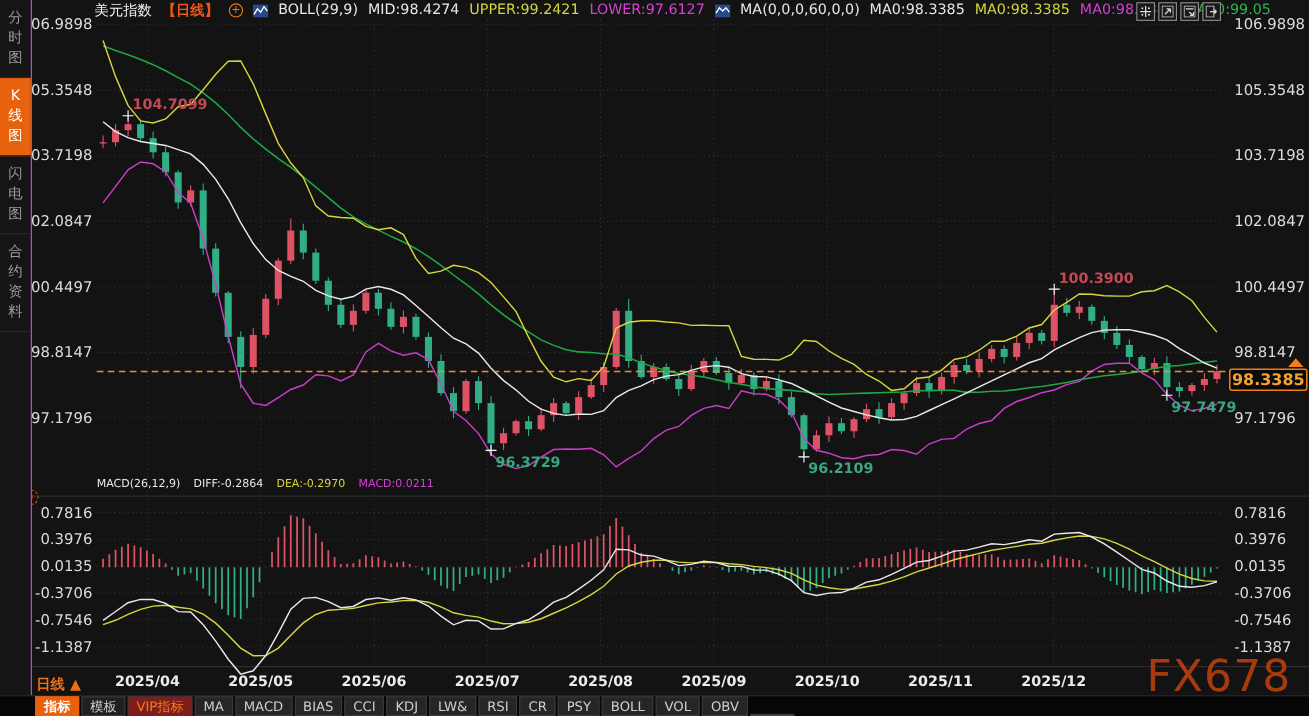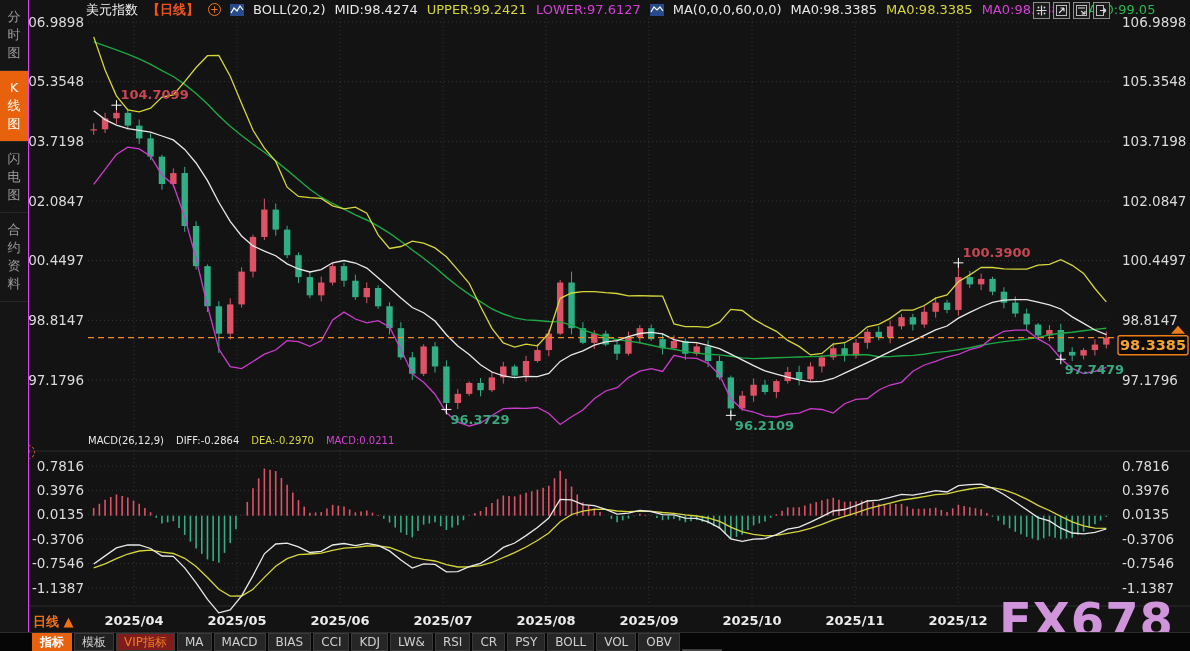--- a/index.html
+++ b/index.html
@@ -35,22 +35,22 @@
           font-size:13px;}
   .toolbar{position:absolute;left:0;top:632px;width:1190px;height:19px;background:#060606;
            border-top:1px solid #2b2b2b;display:flex;align-items:center;padding-left:32px;
            gap:2px;font-size:12px;z-index:6;box-sizing:border-box;}
   .tb{padding:1px 7px;line-height:14px;color:#cfcfcf;background:#262626;border:1px solid #3a3a3a;
       cursor:pointer;white-space:nowrap;}
   .tb.active{background:#e8620e;color:#fff;border-color:#e8620e;font-weight:bold;}
   .tb.vip{color:#f07c1e;background:#7f1d1d;font-weight:normal;}
   .tb.plain{background:#202020;}
   .tb.settings{background:#4a4a4a;color:#e8e8e8;margin-top:32px;}
-  .watermark{position:absolute;right:16px;top:592px;z-index:4;font-size:48px;color:#f0abfc;
-             opacity:.85;letter-spacing:1px;font-weight:700;}
+  .watermark{position:absolute;right:16px;top:592px;z-index:4;font-size:40px;color:#c2410c;
+             opacity:.85;letter-spacing:1px;font-weight:400;}
   .hotspot{position:absolute;left:21px;top:445px;width:12px;height:12px;z-index:3;
            border:1px dashed #c85a1e;border-radius:50%;}
   .hotspot i{position:absolute;left:3px;top:3px;width:5px;height:5px;background:#e02020;
              border-radius:50%;}
 </style>
 </head>
 <body>
 
 <div id="app">
 
@@ -511,21 +511,21 @@
   <div class="hdr">
     <span class="sym">美元指数</span>
     <span class="c-or">【日线】</span>
     <span class="addic">+</span>
     <span class="legic">
       <svg width="14" height="12">
           <rect x="0" y="0" width="14" height="12" fill="#274a8c"></rect>
       <polyline points="1,9 4,4 7,7 10,2 13,6" fill="none" stroke="#fff" stroke-width="1.2"></polyline>
         </svg>
     </span>
-    <span class="c-w">BOLL(20,2)</span>
+    <span class="c-w">BOLL(29,9)</span>
     <span class="c-w">MID:98.4274</span>
     <span class="c-y">UPPER:99.2421</span>
     <span class="c-m">LOWER:97.6127</span>
     <span class="legic">
       <svg width="14" height="12">
           <rect x="0" y="0" width="14" height="12" fill="#274a8c"></rect>
       <polyline points="1,8 4,3 7,6 10,3 13,7" fill="none" stroke="#fff" stroke-width="1.2"></polyline>
         </svg>
     </span>
     <span class="c-w">MA(0,0,0,60,0,0)</span>

